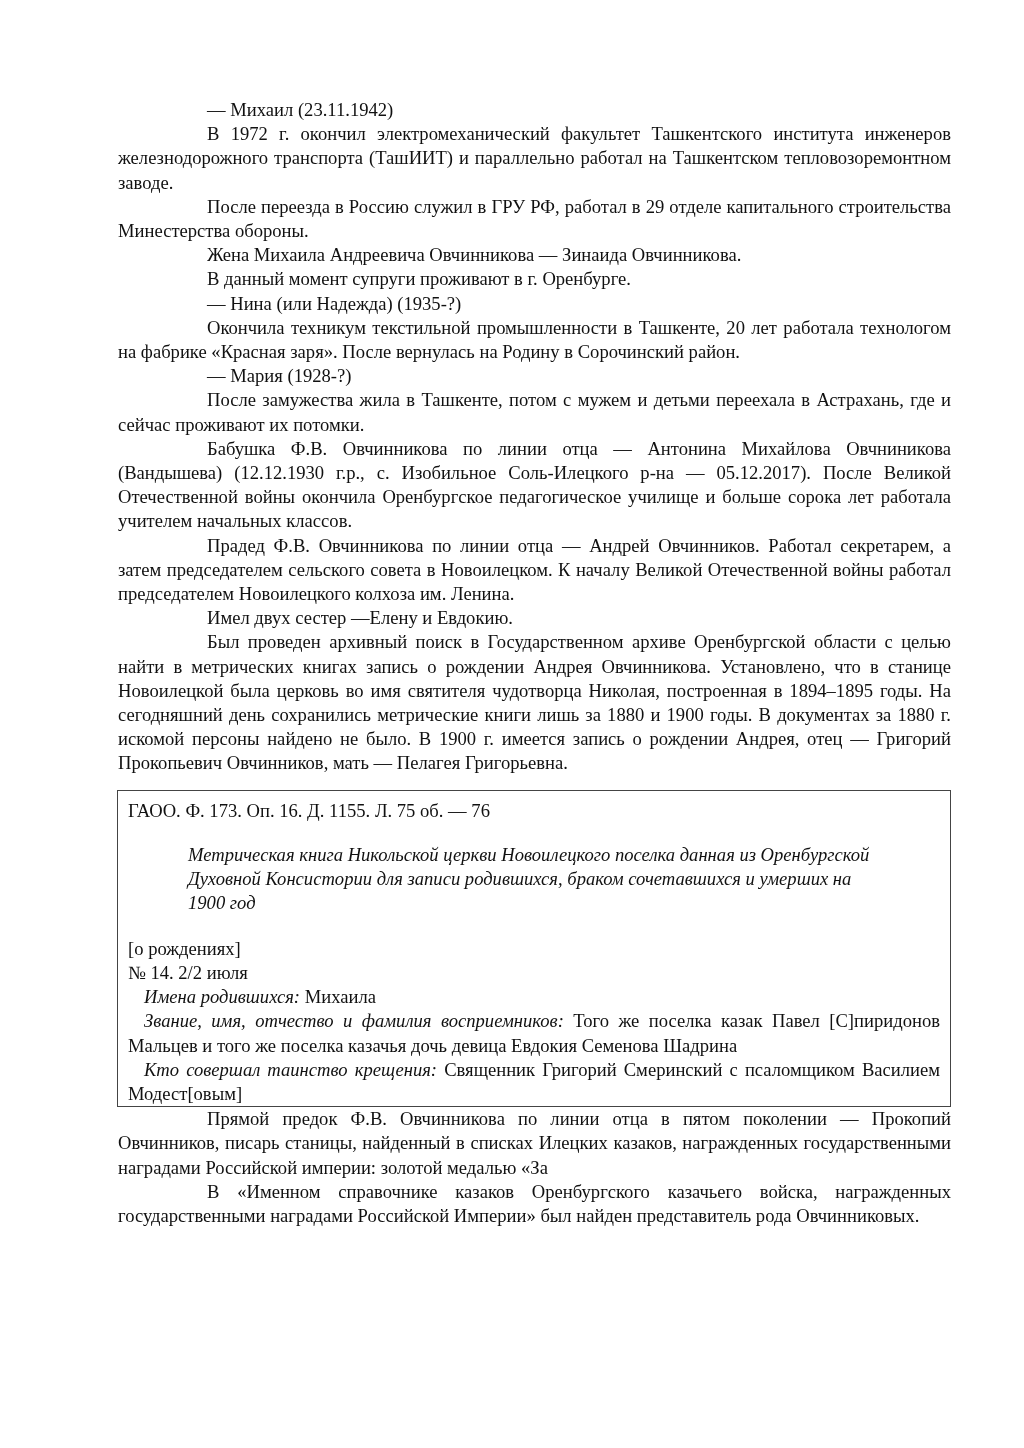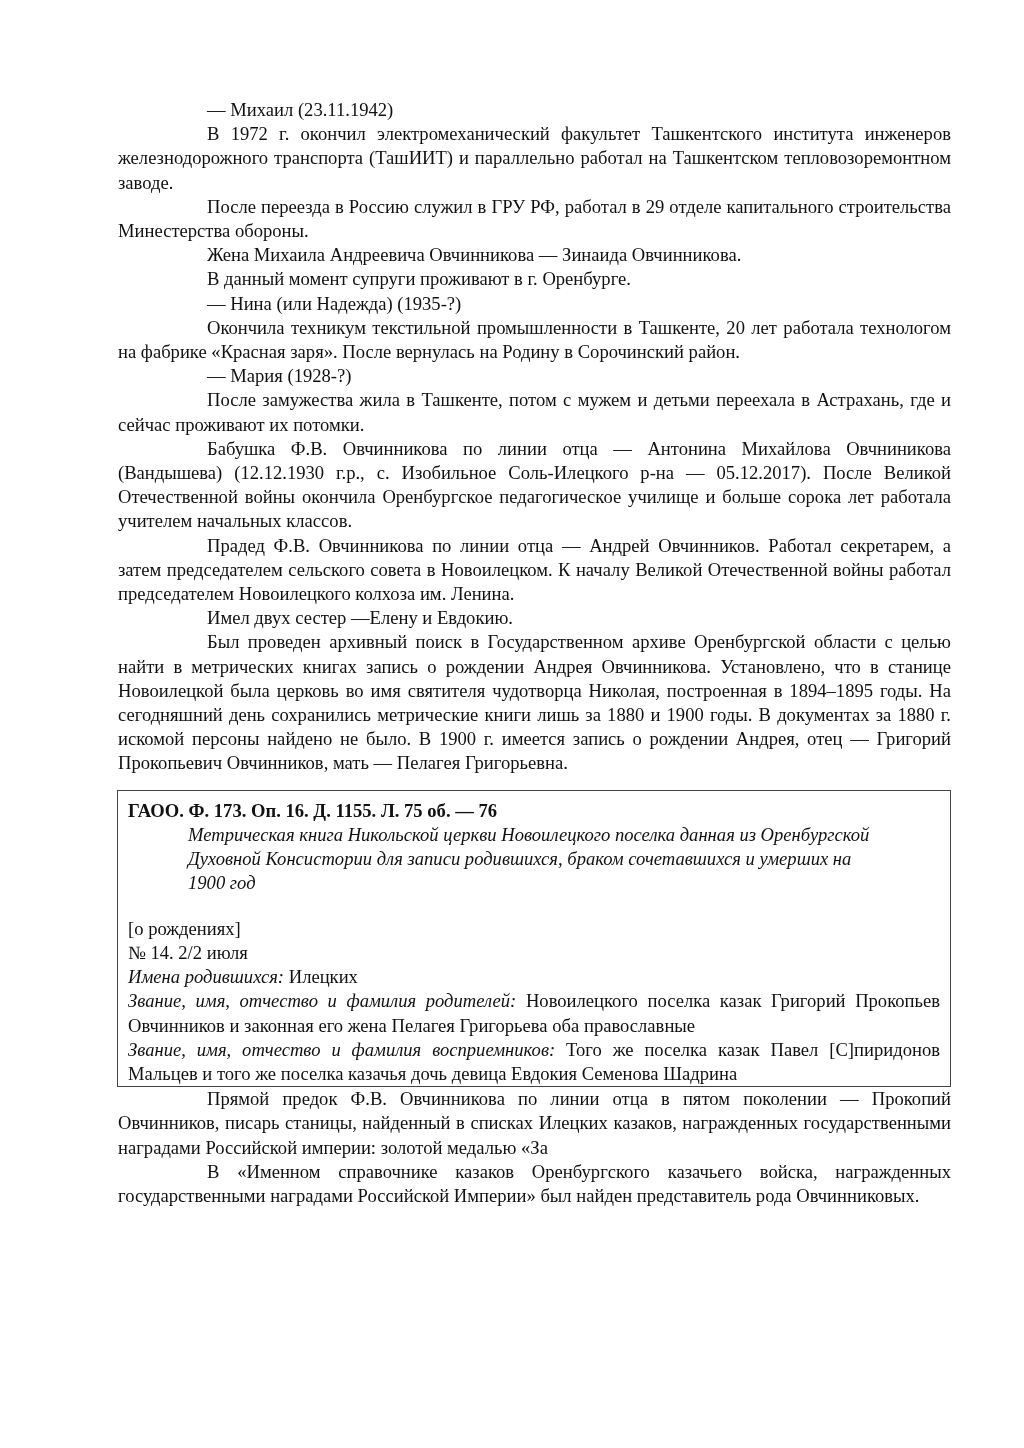--- a/index.html
+++ b/index.html
@@ -10,24 +10,24 @@
   .page { position: absolute; left: 118px; top: 98px; width: 833px; }
   p { margin: 0; line-height: 24.2px; text-align: justify; }
   p.ind { text-indent: 89px; }
   b { font-weight: normal; }
   .box {
     margin: 14px 0 0 -1px;
     border: 1.5px solid #444;
     padding: 8px 10px 0 10px;
     width: 812px;
   }
-  .box-head { font-weight: bold; line-height: 24px; }
+  .box-head { font-weight: normal; line-height: 24px; margin-bottom: 20px; }
   .box-title { font-style: italic; text-align: left; line-height: 24px; padding: 0 60px; margin-bottom: 22px; }
   .box p { line-height: 24.2px; }
-  .box i { font-style: italic; }
+  .box i { font-style: italic; margin-left: 16px; }
   .after { margin-top: 0; }
 </style>
 </head>
 <body>
 
 <div class="page">
 
   <p class="ind"><b>— Михаил (23.11.1942)</b></p>
   <p class="ind">В 1972 г. окончил электромеханический факультет Ташкентского института инженеров железнодорожного транспорта (ТашИИТ) и параллельно работал на Ташкентском тепловозоремонтном заводе.</p>
   <p class="ind">После переезда в Россию служил в ГРУ РФ, работал в 29 отделе капитального строительства Минестерства обороны.</p>
@@ -40,21 +40,21 @@
   <p class="ind"><b>Бабушка Ф.В. Овчинникова по линии отца —</b><span> Антонина Михайлова Овчниникова (Вандышева) (12.12.1930 г.р., с. Изобильное Соль-Илецкого р-на — 05.12.2017). После Великой Отечественной войны окончила Оренбургское педагогическое училище и больше сорока лет работала учителем начальных классов.</span></p>
   <p class="ind"><b>Прадед Ф.В. Овчинникова по линии отца</b><span> — Андрей Овчинников. Работал секретарем, а затем председателем сельского совета в Новоилецком. К началу Великой Отечественной войны работал председателем Новоилецкого колхоза им. Ленина.</span></p>
   <p class="ind">Имел двух сестер —Елену и Евдокию.</p>
   <p class="ind"><span>Был проведен архивный поиск </span><b>в Государственном архиве Оренбургской области</b><span> с целью найти в метрических книгах запись о рождении Андрея Овчинникова. Установлено, что в станице Новоилецкой была церковь во имя святителя чудотворца Николая, построенная в 1894–1895 годы. На сегодняшний день сохранились метрические книги лишь за 1880 и 1900 годы. В документах за 1880 г. искомой персоны найдено не было. В 1900 г. имеется запись о рождении Андрея, отец — Григорий Прокопьевич Овчинников, мать — Пелагея Григорьевна.</span></p>
 
   <div class="box">
     <div class="box-head">ГАОО. Ф. 173. Оп. 16. Д. 1155. Л. 75 об. — 76</div>
     <div class="box-title">Метрическая книга Никольской церкви Новоилецкого поселка данная из Оренбургской Духовной Консистории  для записи родившихся, браком сочетавшихся и умерших на 1900 год</div>
     <p>[о рождениях]</p>
     <p>№ 14. 2/2 июля</p>
-    <p><i>Имена родившихся:</i><span> Илецких</span></p>
-    <p><i>Звание, имя, отчество и фамилия родителей:</i><span> Новоилецкого поселка казак Григорий Прокопьев Овчинников и законная его жена Пелагея Григорьева оба православные</span></p>
+    <p><i>Имена родившихся:</i><span> Михаила</span></p>
     <p><i>Звание, имя, отчество и фамилия восприемников:</i><span> Того же поселка казак Павел [С]пиридонов Мальцев и того же поселка казачья дочь девица Евдокия Семенова Шадрина</span></p>
+    <p><i>Кто совершал таинство крещения:</i><span> Священник Григорий Смеринский с псаломщиком Василием Модест[овым]</span></p>
   </div>
 
   <p class="ind"><b>Прямой предок Ф.В. Овчинникова по линии отца</b><span> в пятом </span><b>поколении —</b><span> Прокопий Овчинников, писарь станицы, найденный в списках Илецких казаков, награжденных государственными наградами Российской империи: золотой медалью «За</span></p>
   <p class="ind after">В «Именном справочнике казаков Оренбургского казачьего войска, награжденных государственными наградами Российской Империи» был найден представитель рода Овчинниковых.</p>
 
 </div>
 
 </body></html>

